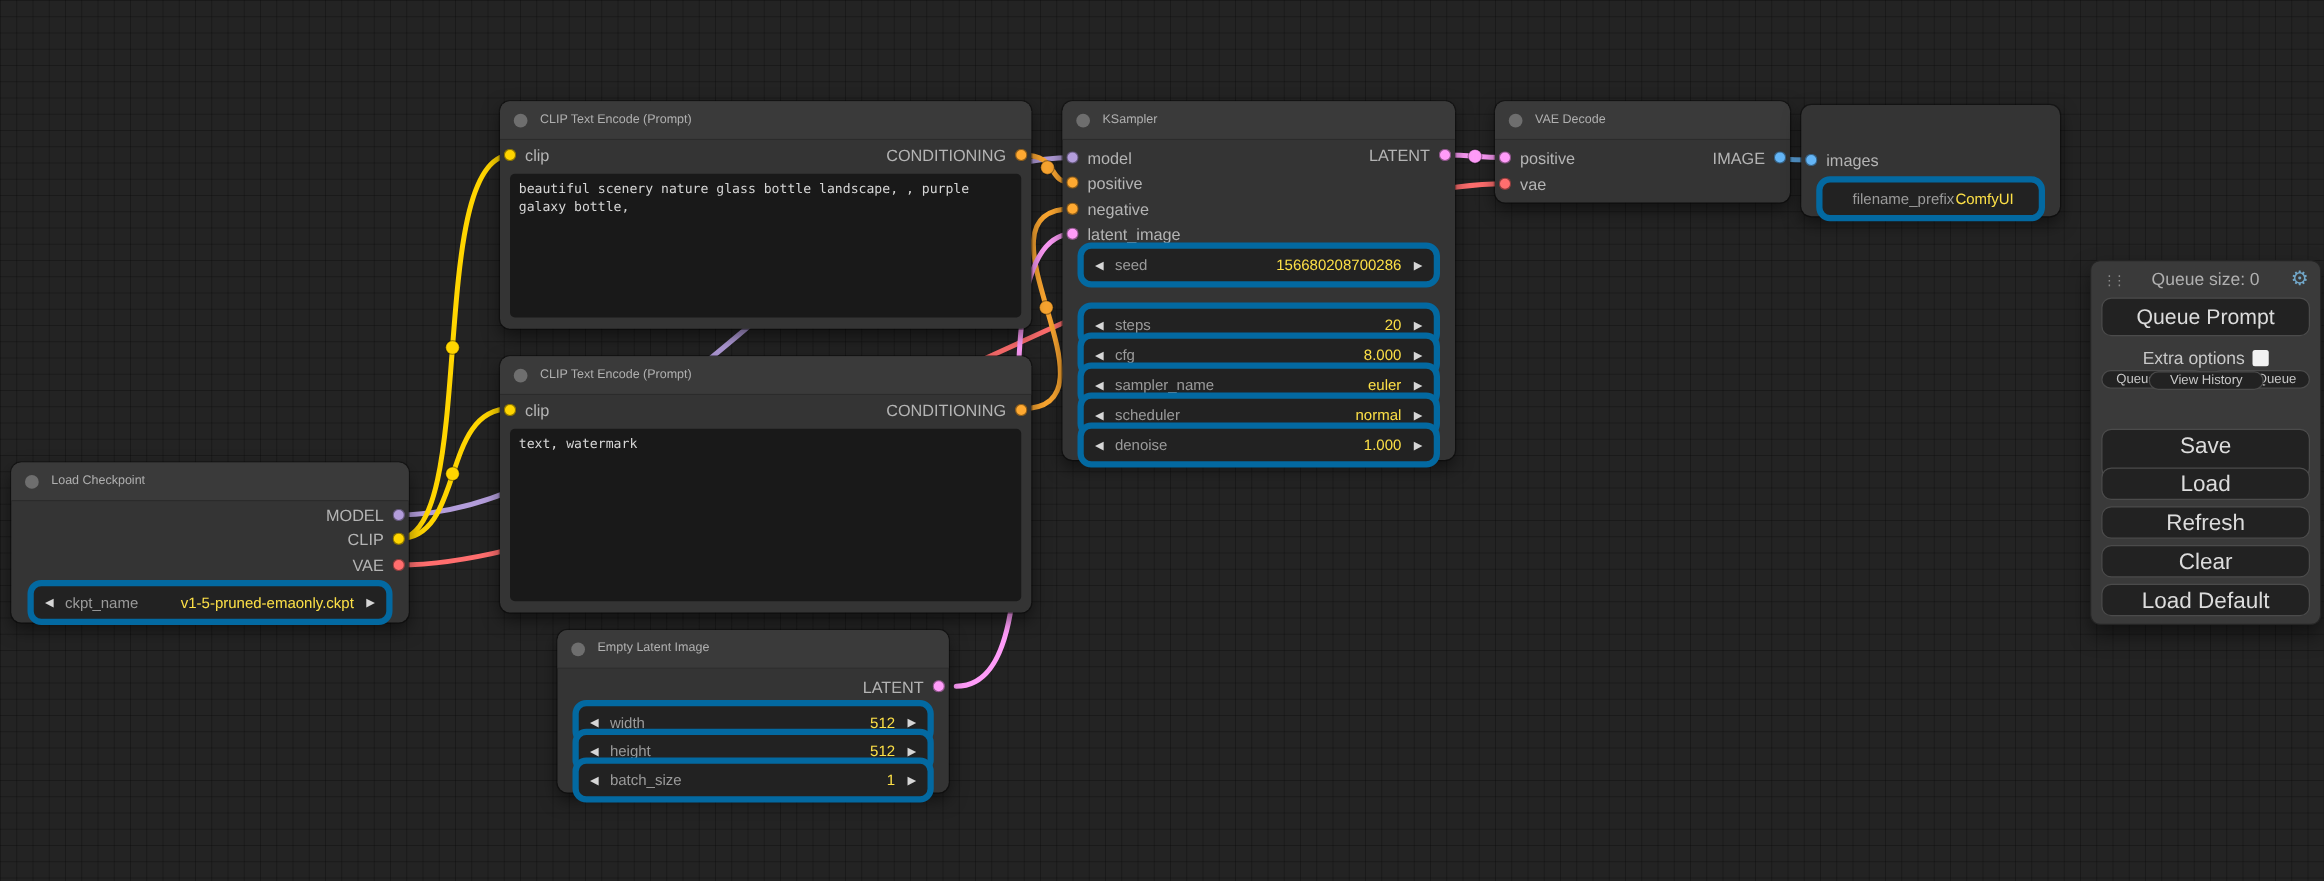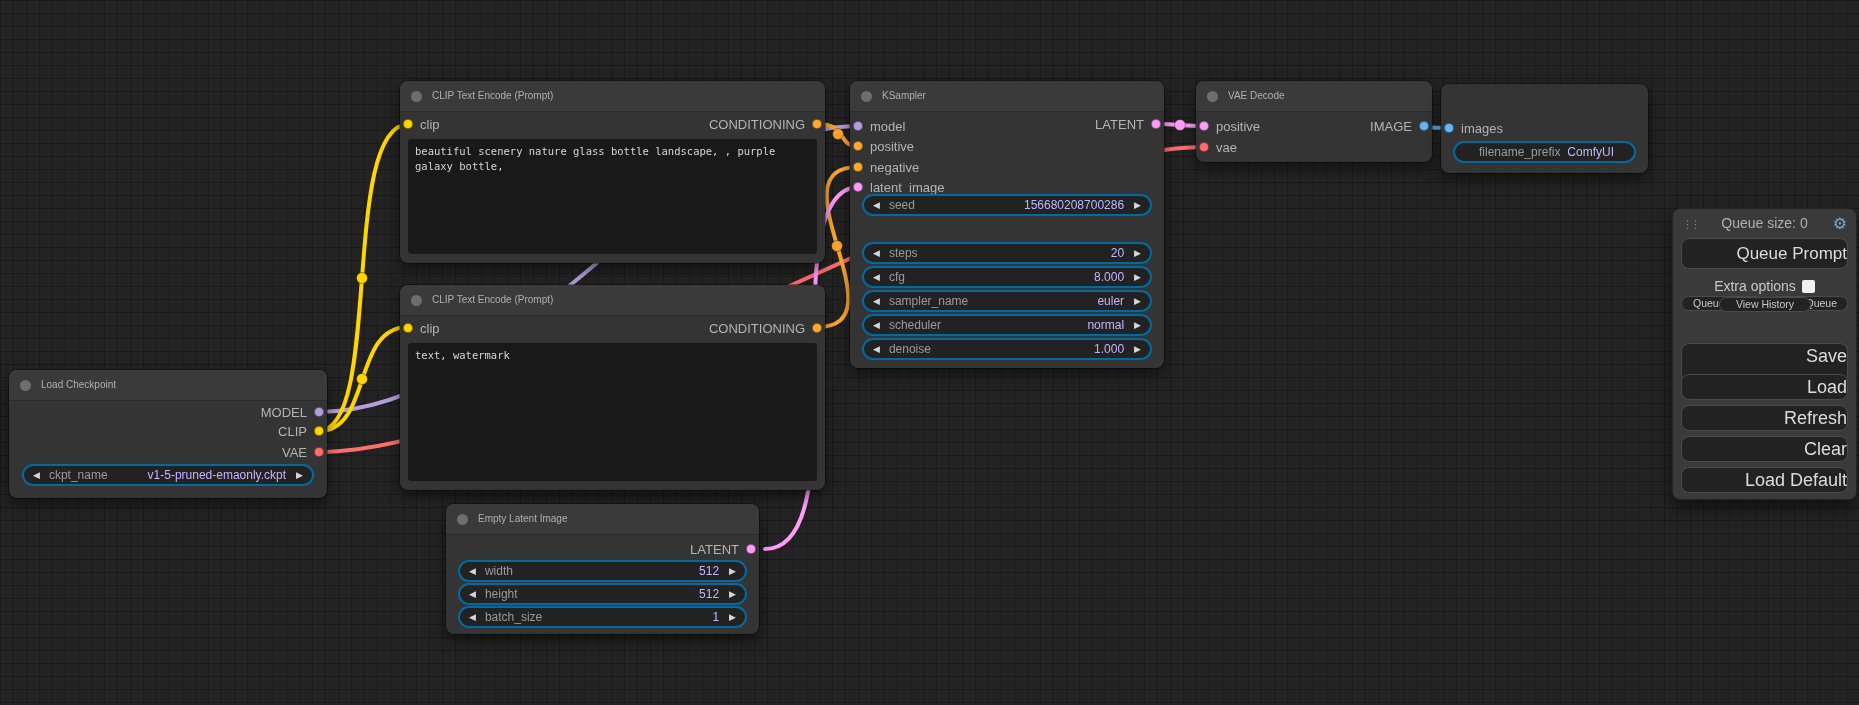--- a/index.html
+++ b/index.html
@@ -25,45 +25,45 @@
     position:relative;height:30px;line-height:30px;background:#3a3a3a;
     border-radius:8px 8px 0 0;border-bottom:1px solid #2b2b2b;
     padding-left:32px;font-size:10px;color:#b0b0b0;white-space:nowrap;overflow:hidden;
   }
   .tdot{position:absolute;left:11px;top:10px;width:11px;height:11px;border-radius:50%;background:#6e6e6e}
   .port{position:absolute;display:flex;align-items:center;gap:7px;height:14px;font-size:13px;color:#b4b4b4;white-space:nowrap}
   .port.in{left:3px}
   .port.out{right:3px;flex-direction:row-reverse}
   .pdot{width:10px;height:10px;border-radius:50%;box-sizing:border-box;border:1px solid rgba(0,0,0,.45);flex:none}
   .widget{
-    position:absolute;height:22px;background:#222;border:2px solid #0369a1;border-radius:11px;
+    position:absolute;height:36px;background:#222;border:5px solid #0369a1;border-radius:11px;
     display:flex;align-items:center;box-sizing:border-box;padding:0 9px;font-size:12px;color:#a8a8a8;
   }
   .warr{color:#d6d6d6;font-size:9px;flex:none;line-height:1}
   .wlabel{margin-left:9px;color:#9b9b9b;flex:1;text-align:left;white-space:nowrap;overflow:hidden}
-  .wvalue{color:#c4b5fd;margin-right:10px;white-space:nowrap}
+  .wvalue{color:#fde047;margin-right:10px;white-space:nowrap}
   .widget.noarrow .wlabel{margin-left:18px}
   .toggle-circle{width:13px;height:13px;border-radius:50%;border:1px solid rgba(0,0,0,.4);box-sizing:border-box;flex:none;margin-left:6px}
   .prompt-box{
     position:absolute;background:#191919;border-radius:4px;padding:5px 7px;box-sizing:border-box;
     font-family:"DejaVu Sans Mono", monospace;font-size:10.5px;line-height:1.4;color:#d6d6d6;
     white-space:pre-wrap;word-break:break-word;overflow:hidden;
   }
 
   .queue-panel{
     position:absolute;z-index:2;left:1672px;top:208px;width:185px;height:292px;
     background:#3a3a3a;border-radius:8px;border:1px solid #242424;box-sizing:border-box;
     box-shadow:0 8px 16px rgba(0,0,0,.5);
   }
   .qheader{position:absolute;left:0;top:6px;width:100%;height:18px;text-align:center;font-size:14px;color:#b0b0b0}
   .qdrag{position:absolute;left:9px;top:3px;color:#8a8a8a;font-size:11px;letter-spacing:-3px;cursor:move}
   .qgear{position:absolute;right:9px;top:0;font-size:16px;line-height:18px}
   .qbtn{
     position:absolute;left:8px;width:167px;background:#222;border:1px solid #4b4b4b;border-radius:8px;
-    box-sizing:border-box;text-align:right;color:#dcdcdc;cursor:pointer;
+    box-sizing:border-box;text-align:center;color:#dcdcdc;cursor:pointer;
   }
   .qbtn.big{font-size:17px}
   .qbtn.huge{font-size:18px}
   .qsmall{
     position:absolute;background:#222;border:1px solid #4b4b4b;border-radius:9px;box-sizing:border-box;
     height:15px;line-height:13px;font-size:10.5px;color:#c8c8c8;text-align:center;cursor:pointer;
   }
   .qextra{position:absolute;left:0;top:69px;width:100%;display:flex;align-items:center;justify-content:center;gap:6px;font-size:14px;color:#c8c8c8}
   .qcheck{width:13px;height:13px;background:#f2f2f2;border-radius:2px;flex:none;cursor:pointer}
   .link-dot{stroke:rgba(0,0,0,.35);stroke-width:1}

